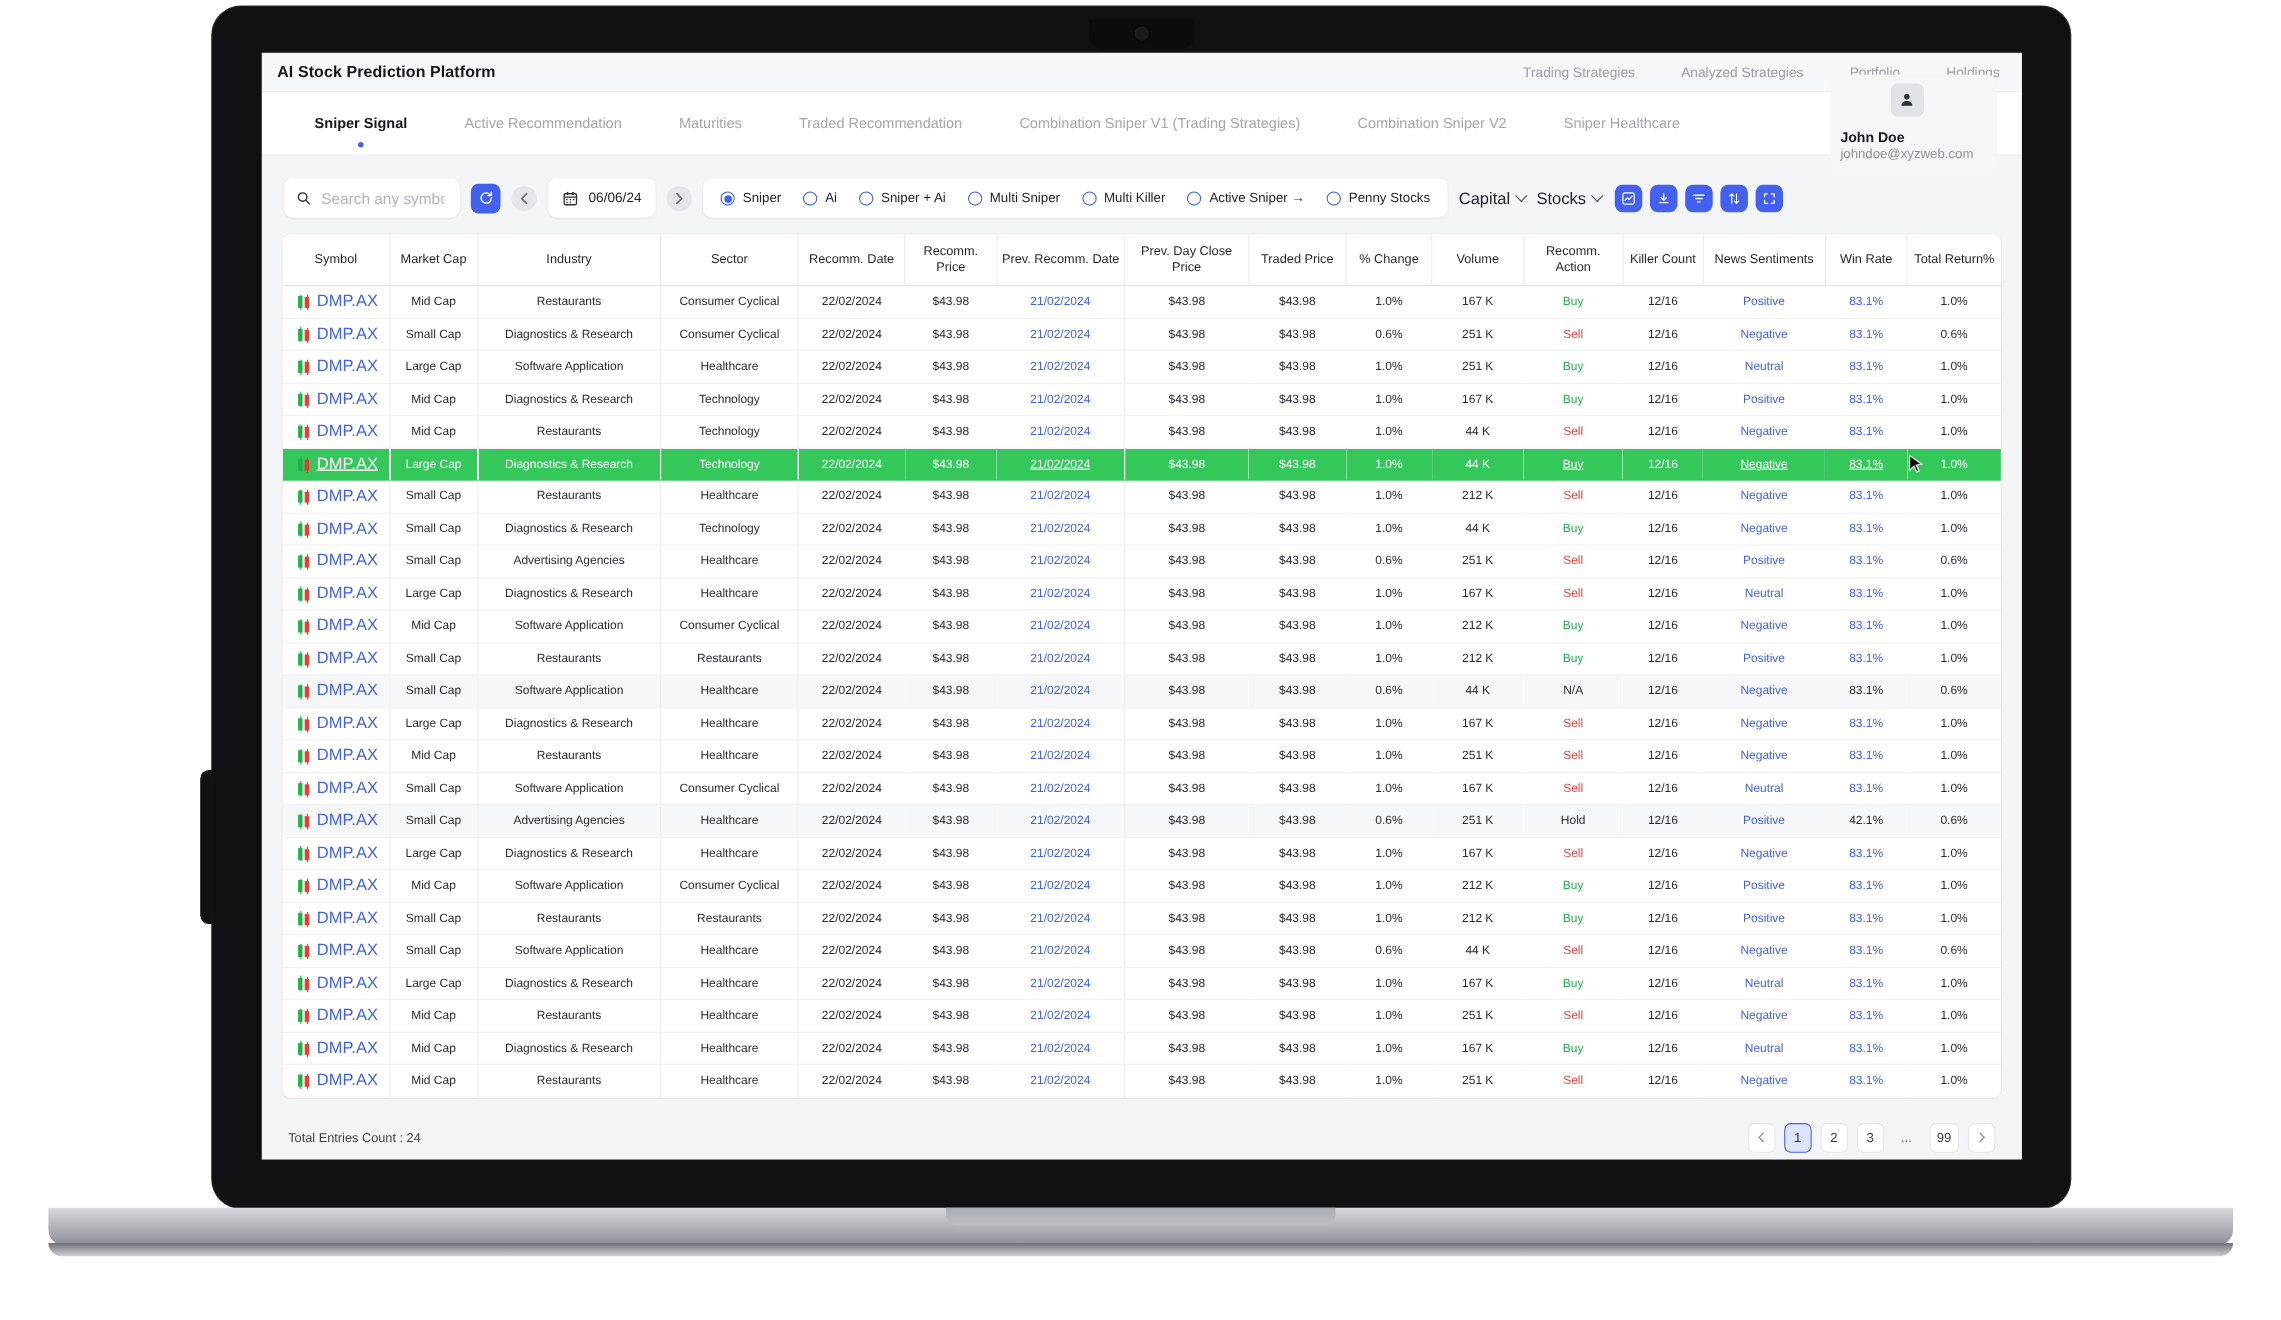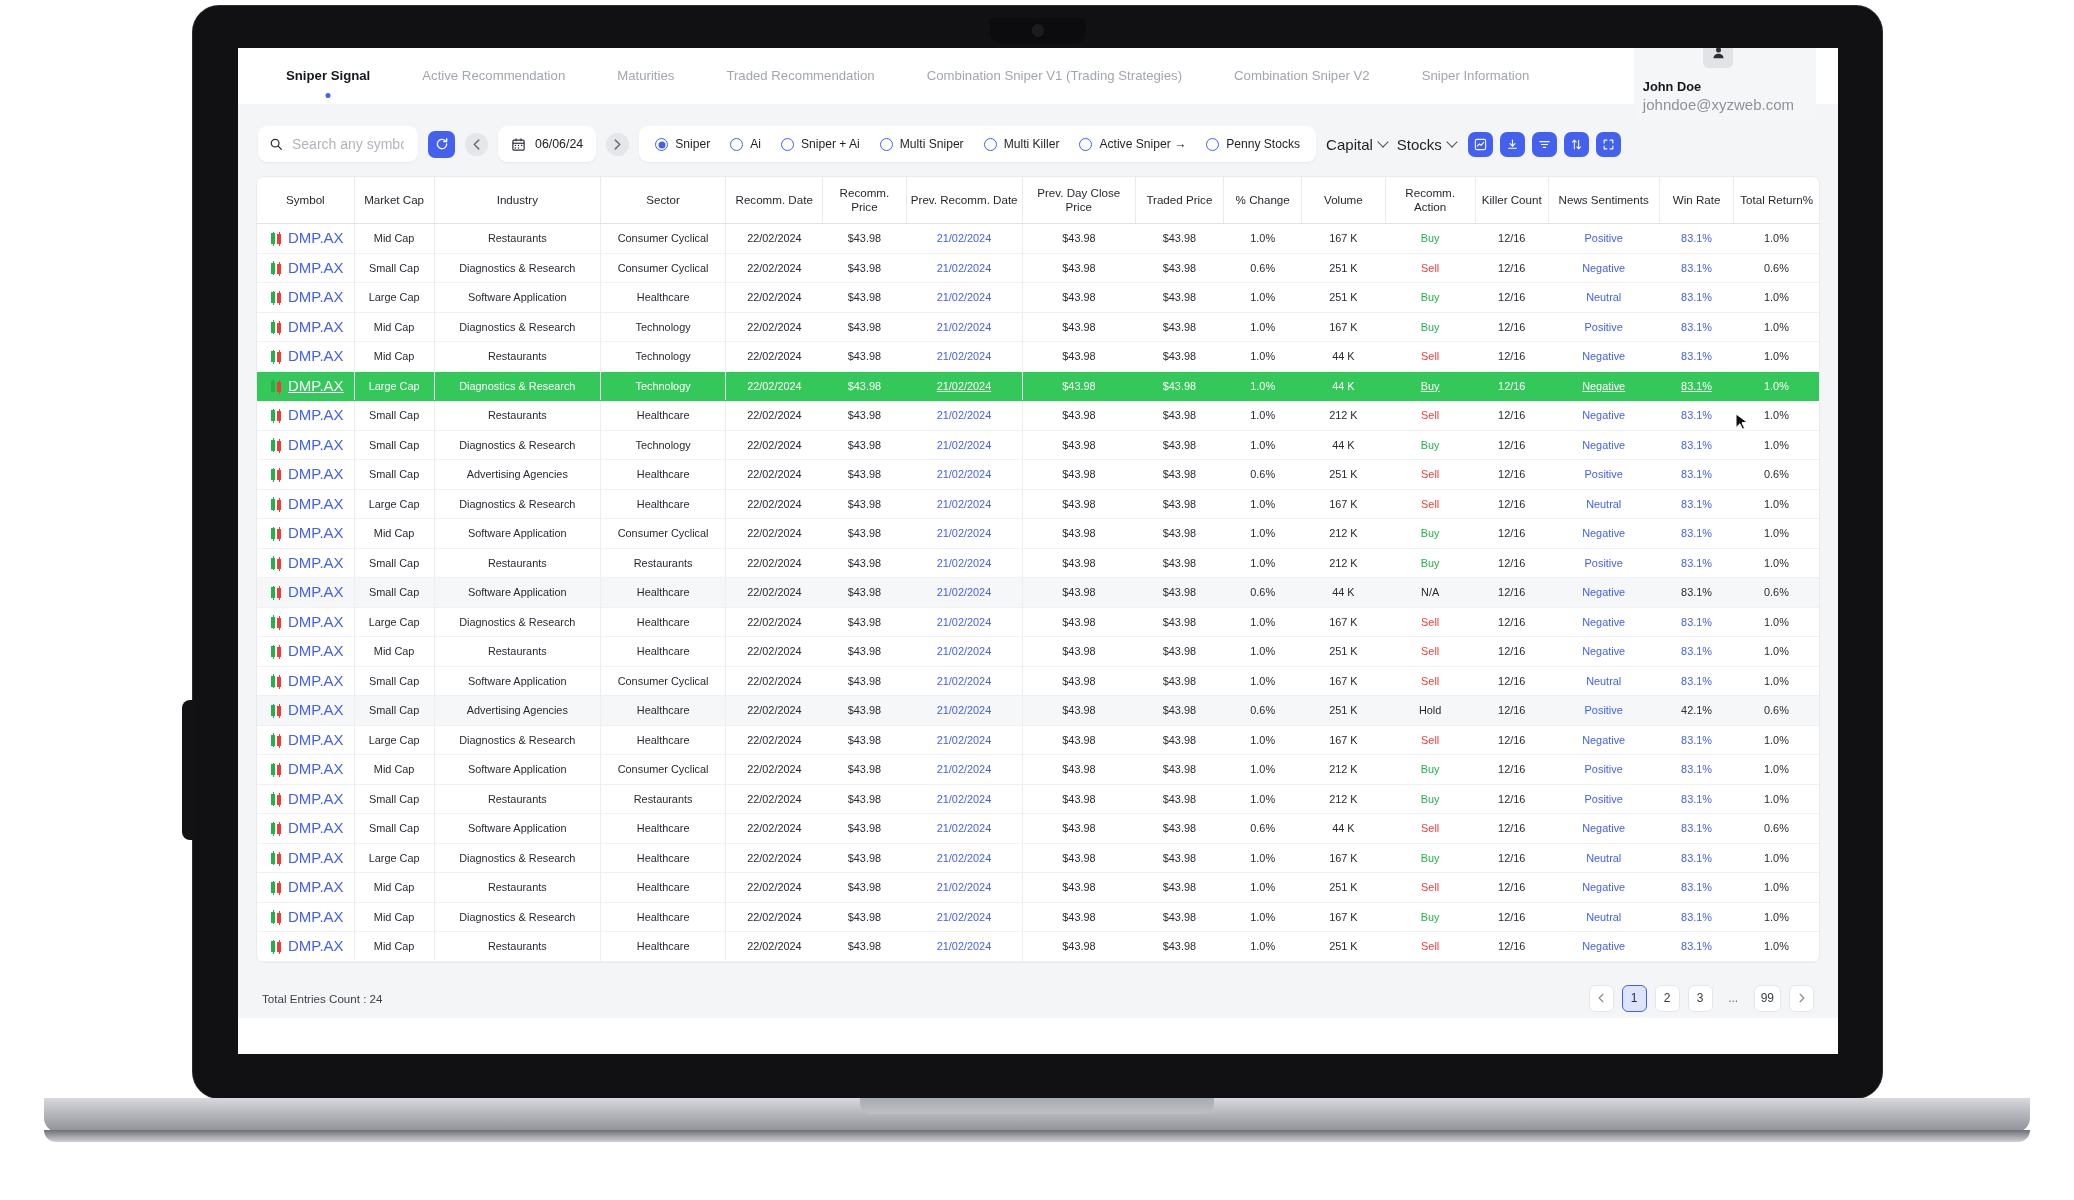--- a/index.html
+++ b/index.html
@@ -89,21 +89,21 @@
   }
   .profile-chip {
     display: flex; align-items: center; gap: 11px;
     background: #f5f6f7; border-radius: 9px; padding: 8px 22px 8px 9px; flex-direction: column;
   }
   .avatar {
     width: 30px; height: 30px; border-radius: 6px; background: #e2e3e6;
     display: flex; align-items: center; justify-content: center;
   }
   .profile-name { font-size: 12.8px; color: #15181d; font-weight: 600; line-height: 1.25; }
-  .profile-mail { font-size: 15px; color: #8e9299; line-height: 1.3; }
+  .profile-mail { font-size: 12px; color: #8e9299; line-height: 1.3; }
 
   
   .content { background: #f4f5f7; padding: 16px 18px 0 18px; height: 914px; }
 
   
   .toolbar { display: flex; align-items: center; gap: 10px; padding: 6px 2px 14px 2px; }
   .search-box {
     display: flex; align-items: center; gap: 9px;
     background:#fff; border-radius: 9px; height: 36px; width: 160px; padding: 0 11px;
     box-shadow: 0 1px 2px rgba(16,24,40,.06);
@@ -205,33 +205,42 @@
     <div class="laptop-notch"></div>
     <div class="laptop-cam"></div>
   </div>
   <div class="hinge-left"></div>
   <div class="laptop-base"></div>
   <div class="laptop-base-shadow"></div>
   <div class="laptop-foot"></div>
 
   <div class="screen">
 
+    <div class="app-header">
+      <div class="app-title">AI Stock Prediction Platform</div>
+      <div class="header-links">
+        <span class="header-link">Trading Strategies</span>
+        <span class="header-link">Analyzed Strategies</span>
+        <span class="header-link">Portfolio</span>
+        <span class="header-link">Holdings</span>
+      </div>
+    </div>
 
     <div class="tabbar">
       <div class="tabs">
         <div class="tab active">
           <span>Sniper Signal</span>
           <span class="tab-dot"></span>
         </div>
         <div class="tab">Active Recommendation</div>
         <div class="tab">Maturities</div>
         <div class="tab">Traded Recommendation</div>
         <div class="tab">Combination Sniper V1 (Trading Strategies)</div>
         <div class="tab">Combination Sniper V2</div>
-        <div class="tab">Sniper Information</div>
+        <div class="tab">Sniper Healthcare</div>
       </div>
       <div class="profile-chip">
         <div class="avatar">
           <svg width="15" height="15" viewBox="0 0 24 24">
             <circle cx="12" cy="8" r="4" fill="#2b2f36"></circle>
             <path d="M4 21c0-4.4 3.6-7 8-7s8 2.6 8 7z" fill="#2b2f36"></path>
           </svg>
         </div>
         <div>
           <div class="profile-name">John Doe</div>

